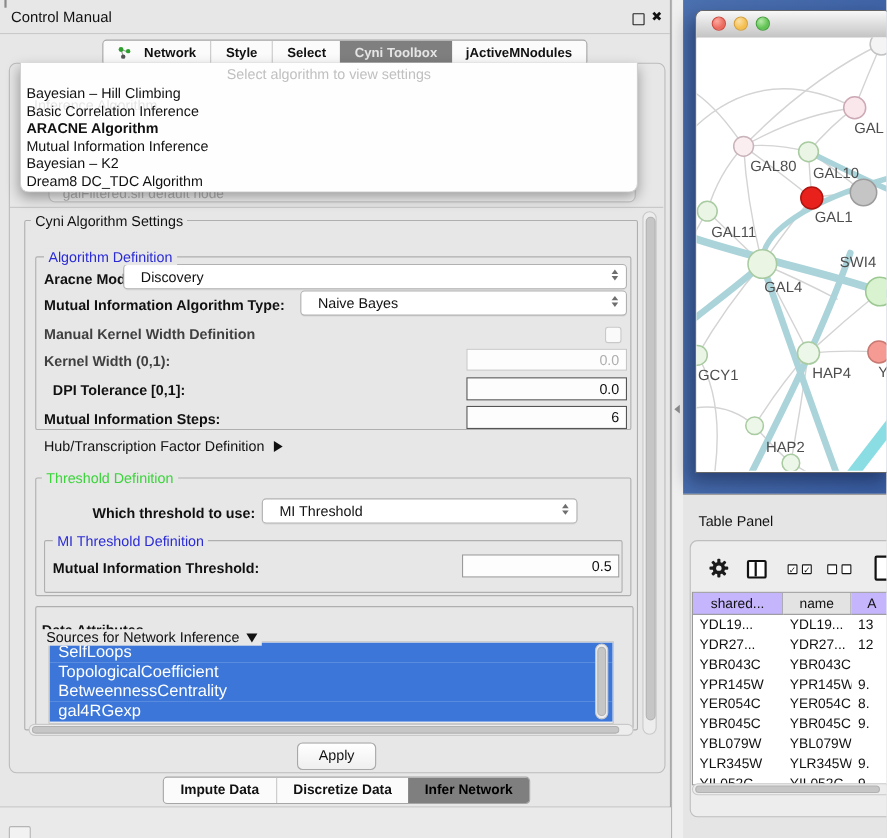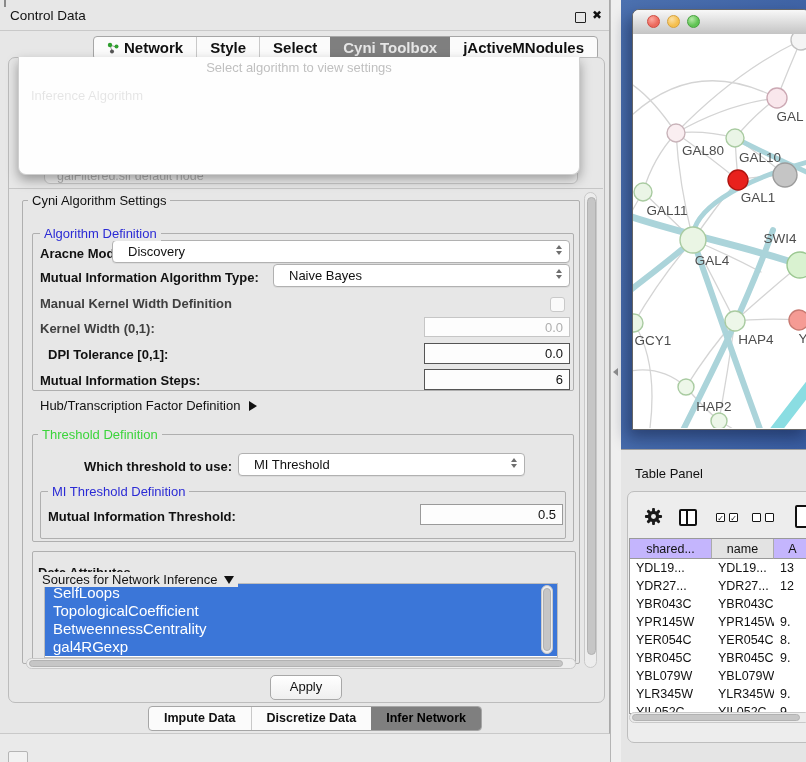--- a/index.html
+++ b/index.html
@@ -11,21 +11,21 @@
   .cp{left:0;top:0;width:609px;height:733px;background:#E7E7E7;
       border-right:1px solid #A9A9A9;border-bottom:1px solid #C9C9C9;}
   .cp-notch{left:4px;top:0;width:2px;height:7px;background:#8A8A8A;}
   .cp-titlebar{left:0;top:0;width:609px;height:30px;border-bottom:1px solid #C9C9C9;}
   .cp-title{left:10px;top:8px;font-size:13.5px;}
   .float-box{left:575px;top:12px;width:9px;height:9px;border:1.6px solid #222;border-radius:1px;}
   .close-x{left:592px;top:8px;font-size:12px;font-weight:bold;color:#111;}
 
   .tabbar{left:93px;top:36px;height:22px;display:flex;border:1px solid #A6A6A6;border-radius:4px;
           background:#FBFBFB;overflow:hidden;}
-  .tab{padding:0 13px;line-height:22px;font-weight:bold;font-size:15px;display:flex;align-items:center;gap:5px;}
+  .tab{padding:0 13px;line-height:22px;font-weight:bold;font-size:12px;display:flex;align-items:center;gap:12px;}
   .tab.sel{background:#7F7F7F;color:#E6E6E6;}
   .tab:not(.sel)+.tab:not(.sel){border-left:1px solid #C9C9C9;}
 
   .main-panel{left:8px;top:57px;width:595px;height:644px;background:#E7E7E7;
               border:1px solid #BCBCBC;border-radius:7px;}
   .settings-topline{left:9px;top:188px;width:594px;height:0;border-top:1px solid #C6C6C6;}
 
   
   .algo-dd{left:18px;top:57px;width:560px;height:117px;background:#FEFEFE;z-index:30;
            border:1px solid #CFCFCF;border-top:none;border-radius:0 0 8px 8px;
@@ -121,21 +121,21 @@
   .tp-hscroll{left:1px;top:220px;width:182px;height:11px;}
 </style>
 </head>
 <body>
 
 <div class="stage">
 
   <div class="abs cp">
     <div class="abs cp-notch"></div>
     <div class="abs cp-titlebar">
-      <span class="abs cp-title">Control Data</span>
+      <span class="abs cp-title">Control Manual</span>
       <span class="abs float-box"></span>
       <span class="abs close-x">✖</span>
     </div>
 
     <div class="abs tabbar" id="top-tabs">
         <div class="tab">
           <svg width="12" height="12">
             <line x1="3" y1="3" x2="9" y2="5" stroke="#9A9A9A"></line>
             <line x1="3" y1="3" x2="5" y2="9" stroke="#9A9A9A"></line>
             <circle cx="3" cy="3" r="2.2" fill="#2E9E2E"></circle>
@@ -247,20 +247,28 @@
 
     <div class="abs btabbar" id="bottom-tabs">
         <div class="btab">Impute Data</div>
         <div class="btab">Discretize Data</div>
         <div class="btab sel">Infer Network</div>
       </div>
 
     <div class="abs algo-dd">
       <div class="abs dd-ghost">Inference Algorithm</div>
       <div class="abs dd-placeholder">Select algorithm to view settings</div>
+      <div class="abs dd-items" id="algo-items">
+          <div class="algo-item">Bayesian – Hill Climbing</div>
+          <div class="algo-item">Basic Correlation Inference</div>
+          <div class="algo-item bold">ARACNE Algorithm</div>
+          <div class="algo-item">Mutual Information Inference</div>
+          <div class="algo-item">Bayesian – K2</div>
+          <div class="algo-item">Dream8 DC_TDC Algorithm</div>
+        </div>
     </div>
     <div class="abs ghost-combo">
       <span>galFiltered.sif default node</span>
     </div>
   </div>
 
   <div class="abs stub"></div>
 
   <div class="abs splitter">
     <div class="abs grip"></div>

